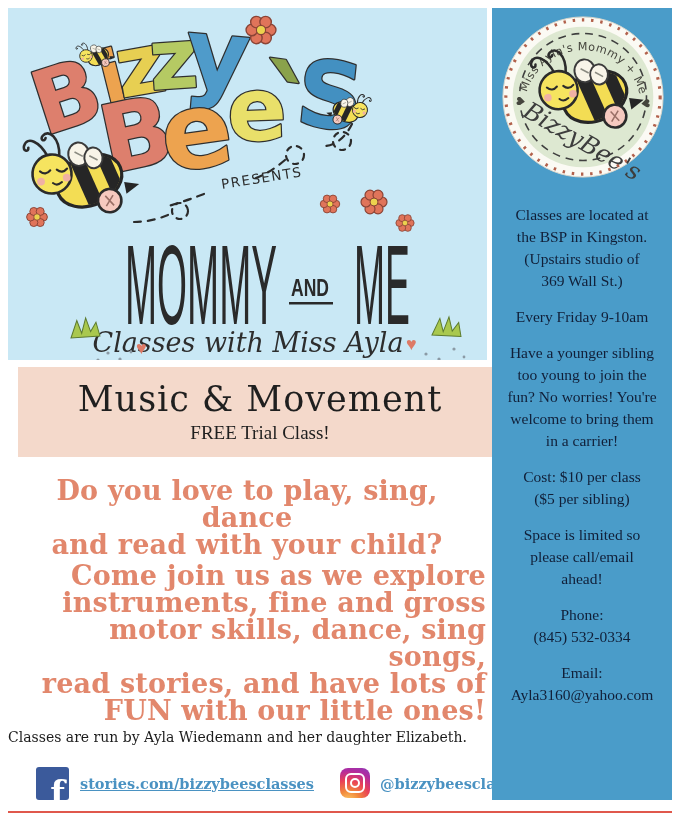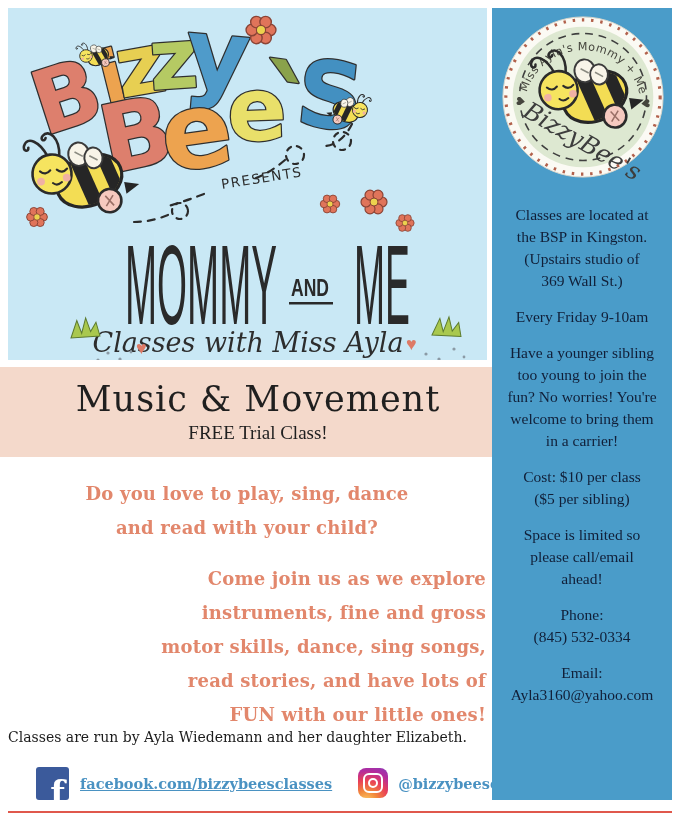--- a/index.html
+++ b/index.html
@@ -4,28 +4,28 @@
 <style>
   html,body{margin:0;padding:0;background:#ffffff;}
   .page{position:relative;width:680px;height:823px;background:#ffffff;overflow:hidden;
         font-family:"Liberation Serif",serif;}
 
   
   .hero{position:absolute;left:8px;top:8px;width:479px;height:352px;background:var(--hero_bg);}
   .hero svg{display:block;}
 
   
-  .banner{position:absolute;left:0;top:367px;width:484px;height:90px;background:var(--banner_bg);
-          text-align:center;color:var(--ink);padding-left:16px;}
+  .banner{position:absolute;left:18px;top:367px;width:484px;height:90px;background:var(--banner_bg);
+          text-align:center;color:var(--ink);}
   .banner-title{font-family:"DejaVu Serif",serif;font-size:35px;letter-spacing:1px;margin-top:11px;line-height:42px;}
   .banner-sub{font-family:Liberation Serif, serif;font-size:19px;line-height:26px;}
 
   
   .orange{position:absolute;left:8px;width:478px;text-align:center;color:var(--accent_orange);
-          font-family:"DejaVu Serif",serif;font-weight:bold;font-size:18px;line-height:34px;
+          font-family:"DejaVu Serif",serif;font-weight:bold;font-size:27px;line-height:27px;
           white-space:pre-line;letter-spacing:0.2px;}
   .orange.p1{top:477px;}
   .orange.p2{top:562px;text-align:right;}
 
   .credit{position:absolute;left:8px;top:729px;width:484px;text-align:left;color:#1c1c1c;
           font-family:"DejaVu Serif",serif;font-size:14px;}
 
   
   .footer{position:absolute;left:8px;top:764px;width:484px;height:38px;display:flex;align-items:center;
           padding-left:28px;box-sizing:border-box;}
@@ -178,21 +178,21 @@
 motor skills, dance, sing songs,
 read stories, and have lots of
 FUN with our little ones!</div>
 
   <div class="credit">Classes are run by Ayla Wiedemann and her daughter Elizabeth.</div>
 
   <div class="footer">
     <div class="fb-icon">
         <span>f</span>
       </div>
-    <a class="fb-link" href="#">facebook.com/bizzybeesclasses</a>
+    <a class="fb-link" href="#">stories.com/bizzybeesclasses</a>
     <div class="ig-icon"></div>
     <span class="ig-handle">@bizzybeesclasses</span>
   </div>
 
   <div class="redline"></div>
 
   <aside class="sidebar">
     <div class="logo-wrap">
       <svg width="166" height="166" viewBox="0 0 170 170">
         <circle cx="85" cy="85" r="82" fill="#fbfaf4" stroke="#ddd8cc" stroke-width="1"></circle>

